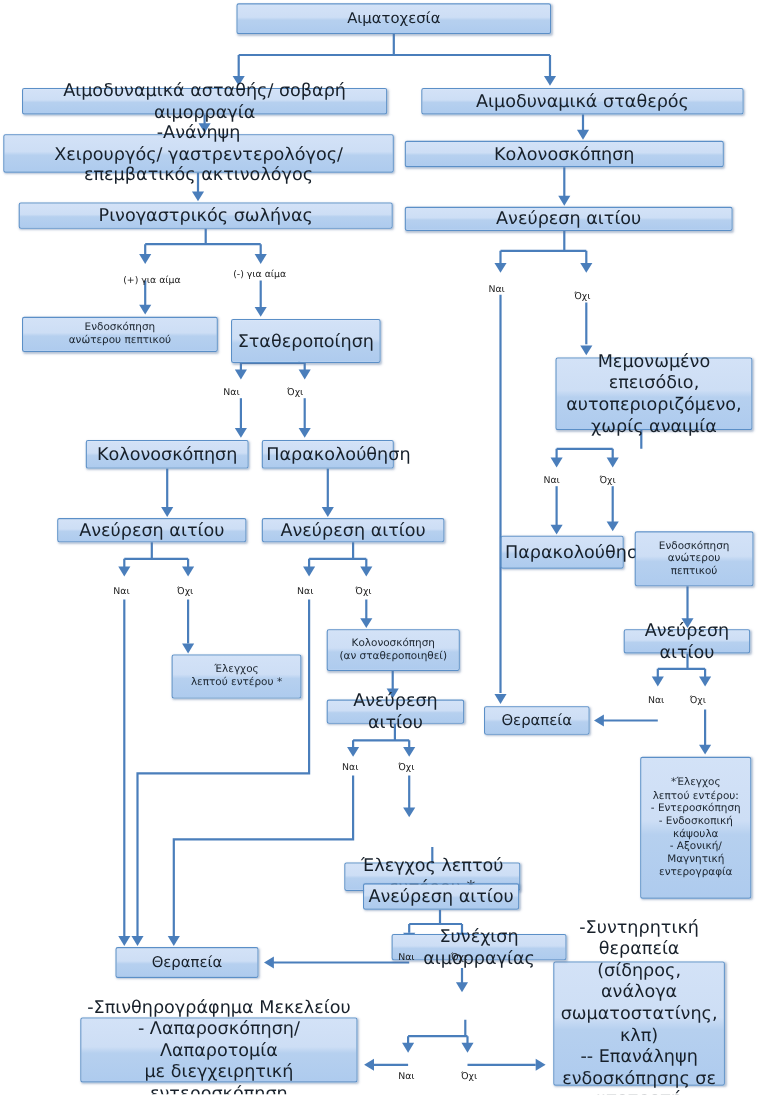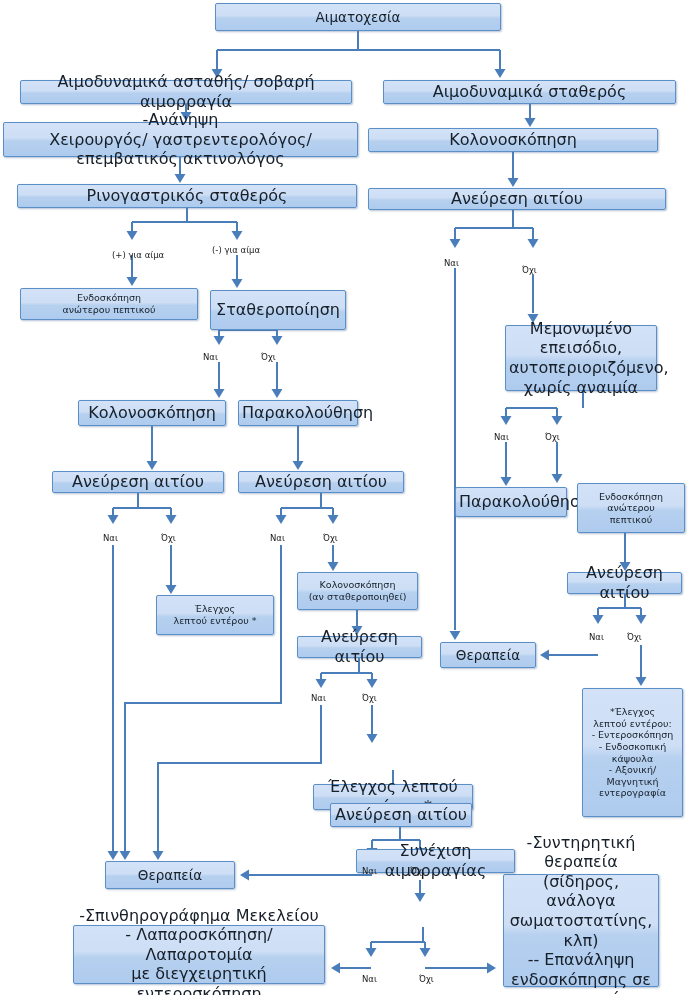--- a/index.html
+++ b/index.html
@@ -217,32 +217,32 @@
       <div class="node big" style="left: 383px; top: 80px; width: 293px; height: 24px;">
         <span>Αιμοδυναμικά σταθερός</span>
       </div>
       <div class="node big" style="left: 3px; top: 122px; width: 355px; height: 35px;">
         <span>-Ανάνηψη<br>Χειρουργός/ γαστρεντερολόγος/ επεμβατικός ακτινολόγος</span>
       </div>
       <div class="node big" style="left: 368px; top: 128px; width: 290px; height: 24px;">
         <span>Κολονοσκόπηση</span>
       </div>
       <div class="node big" style="left: 17px; top: 184px; width: 340px; height: 24px;">
-        <span>Ρινογαστρικός σταθερός</span>
+        <span>Ρινογαστρικός σωλήνας</span>
       </div>
       <div class="node big" style="left: 368px; top: 188px; width: 298px; height: 22px;">
         <span>Ανεύρεση αιτίου</span>
       </div>
       <div class="node " style="left: 20px; top: 288px; width: 178px; height: 32px;">
         <span>Ενδοσκόπηση<br>ανώτερου πεπτικού</span>
       </div>
       <div class="node big" style="left: 210px; top: 290px; width: 136px; height: 40px;">
         <span>Σταθεροποίηση</span>
       </div>
-      <div class="node big" style="left: 505px; top: 325px; width: 152px; height: 66px;">
+      <div class="node big" style="left: 505px; top: 325px; width: 179px; height: 66px;">
         <span>Μεμονωμένο επεισόδιο,<br>αυτοπεριοριζόμενο,<br>χωρίς αναιμία</span>
       </div>
       <div class="node big" style="left: 78px; top: 400px; width: 148px; height: 26px;">
         <span>Κολονοσκόπηση</span>
       </div>
       <div class="node big" style="left: 238px; top: 400px; width: 120px; height: 26px;">
         <span>Παρακολούθηση</span>
       </div>
       <div class="node big" style="left: 52px; top: 471px; width: 172px; height: 22px;">
         <span>Ανεύρεση αιτίου</span>

